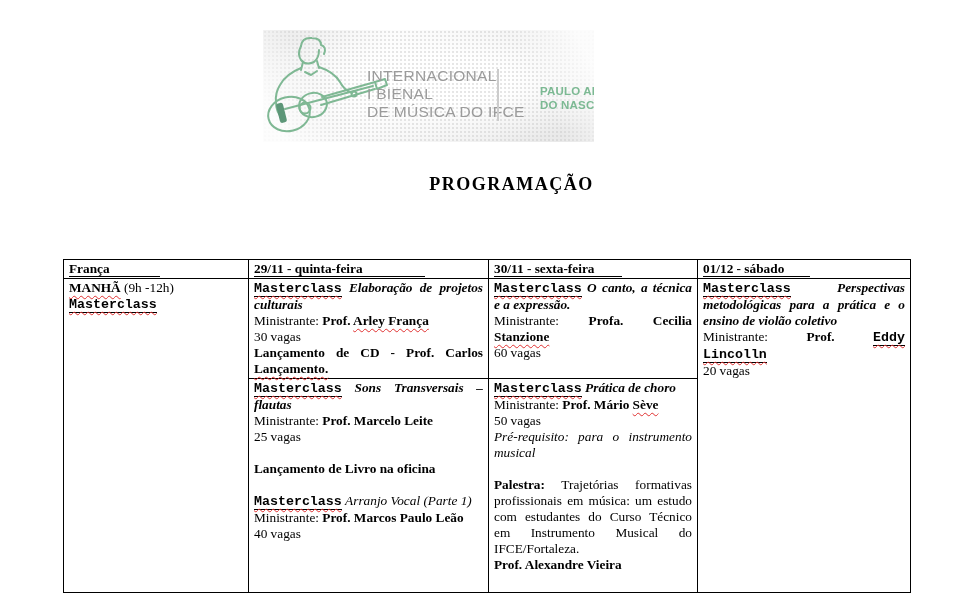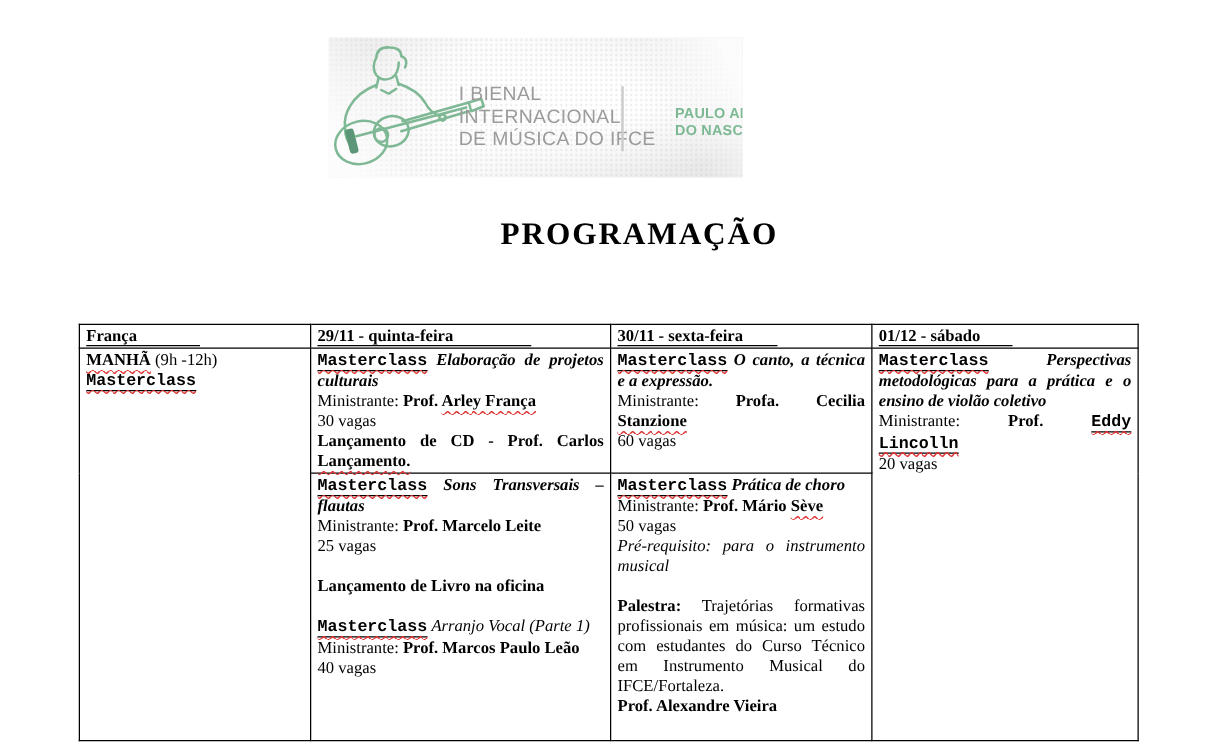--- a/index.html
+++ b/index.html
@@ -48,21 +48,21 @@
   .logo-name{
     position:absolute;left:241px;top:55px;z-index:3;
     font-family:"Liberation Sans", sans-serif;font-weight:bold;font-size:11.5px;line-height:13.5px;
     color:var(--logo-name);letter-spacing:.2px;white-space:nowrap;
   }
   .logo-name span{display:block;margin-left:36px;}
 
   
   .page-title{
     position:absolute;left:0;right:0;top:174px;margin:0;text-align:center;
-    font-size:25px;font-weight:bold;letter-spacing:1.5px;padding-left:44px;
+    font-size:18px;font-weight:bold;letter-spacing:1.5px;padding-left:44px;
   }
 
   
   table.schedule{
     position:absolute;left:63px;top:259px;width:847px;
     border-collapse:collapse;table-layout:fixed;
     font-size:13.3px;line-height:16px;
   }
   .schedule col.c1{width:185px;} .schedule col.c2{width:240px;}
   .schedule col.c3{width:209px;} .schedule col.c4{width:213px;}
@@ -115,22 +115,22 @@
     <circle cx="42" cy="73" r="5.5"></circle>
 
     <path d="M58 70 L112 54 M59 62 L112 47"></path>
     <path d="M112 47 l10 -3 l2 6 l-10 4 z"></path>
 
     <path d="M22 74 L110 51" stroke-width="1"></path>
 
     <rect class="fill" x="15" y="68" width="7" height="20" rx="2.5" transform="rotate(-14 18 78)"></rect>
   </svg>
   <div class="logo-title">
+    <span>INTERNACIONAL</span>
     <span>I BIENAL</span>
-    <span>INTERNACIONAL</span>
     <span>DE MÚSICA DO IFCE</span>
   </div>
   <div class="logo-divider"></div>
   <div class="logo-name">
     <span>PAULO ABEL</span>
     <span>DO NASCIMENTO</span>
   </div>
 </div>
 
 <h1 class="page-title">PROGRAMAÇÃO</h1>

